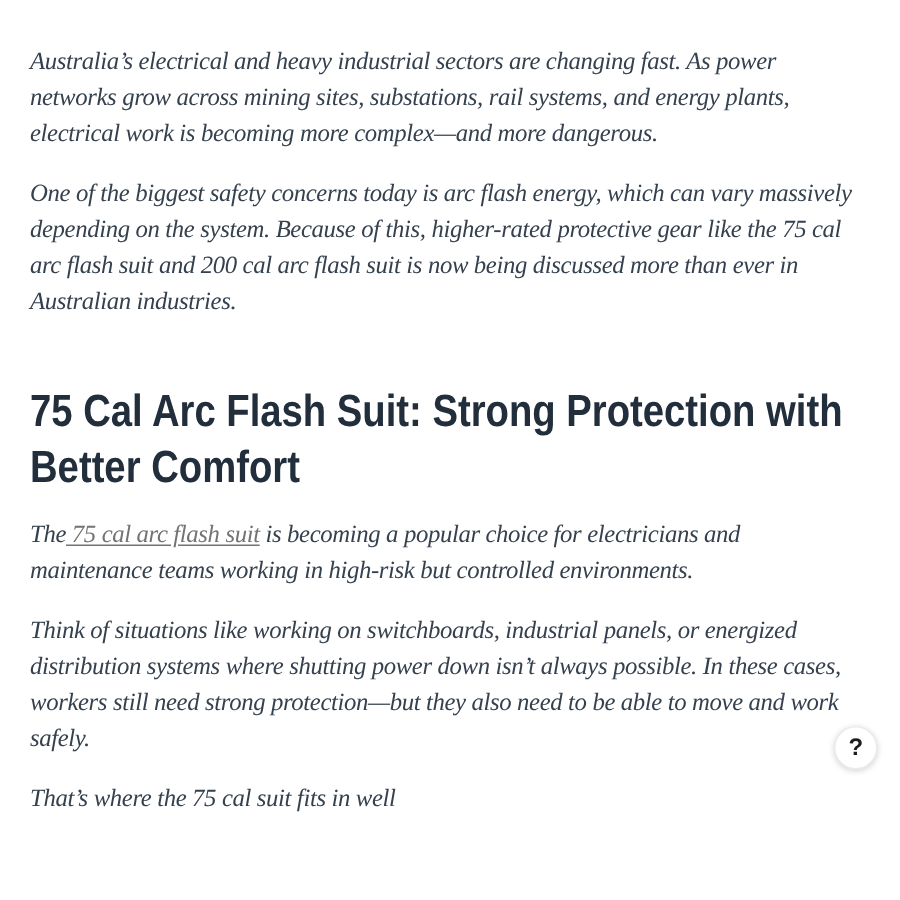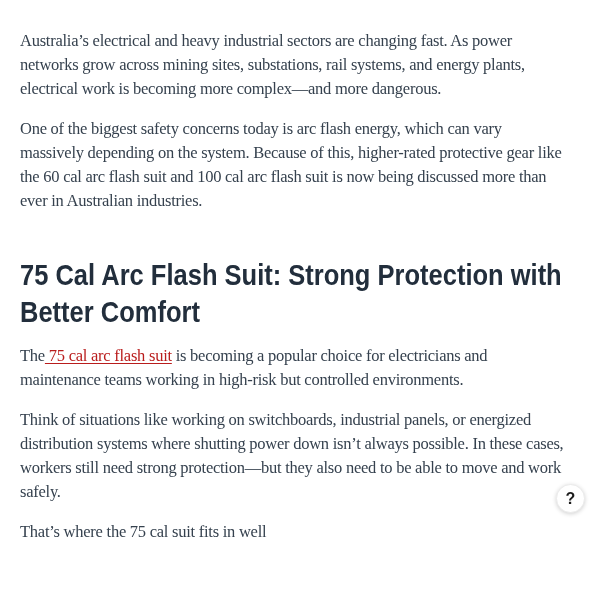--- a/index.html
+++ b/index.html
@@ -17,35 +17,36 @@
   .content {
     padding: 29px 20px 0 20px;
     width: 560px;
   }
   .content p {
     margin: 0 12px 16px 0;
     font-size: 16.5px;
     line-height: 24px;
     letter-spacing: -0.25px;
     color: #35414e;
+    font-style: italic;
   }
   .content h2 {
     margin: 43px 0 14px 0;
     width: 659px;
     transform: scaleX(0.85);
     transform-origin: left top;
     font-family: "Liberation Sans", "DejaVu Sans", sans-serif;
     font-weight: 700;
     font-size: 30px;
     line-height: 37px;
     color: #222e3c;
     letter-spacing: 0;
   }
   .content a {
-    color: #b91c1c;
+    color: #737373;
     text-decoration: underline;
     text-underline-offset: 2px;
     cursor: pointer;
   }
   .help-button {
     position: absolute;
     left: 556px;
     top: 484px;
     width: 29px;
     height: 29px;
@@ -65,21 +66,21 @@
     font-size: 16px;
     line-height: 1;
     color: #1c1c1c;
   }
 </style>
 </head>
 <body>
 
 <div class="content">
   <p>Australia’s electrical and heavy industrial sectors are changing fast. As power networks grow across mining sites, substations, rail systems, and energy plants, electrical work is becoming more complex—and more dangerous.</p>
-  <p>One of the biggest safety concerns today is arc flash energy, which can vary massively depending on the system. Because of this, higher-rated protective gear like the 60 cal arc flash suit and 100 cal arc flash suit is now being discussed more than ever in Australian industries.</p>
+  <p>One of the biggest safety concerns today is arc flash energy, which can vary massively depending on the system. Because of this, higher-rated protective gear like the 75 cal arc flash suit and 200 cal arc flash suit is now being discussed more than ever in Australian industries.</p>
   <h2>75 Cal Arc Flash Suit: Strong Protection with Better Comfort</h2>
   <p><span>The</span><a href="#"> 75 cal arc flash suit</a><span> is becoming a popular choice for electricians and maintenance teams working in high-risk but controlled environments.</span></p>
   <p>Think of situations like working on switchboards, industrial panels, or energized distribution systems where shutting power down isn’t always possible. In these cases, workers still need strong protection—but they also need to be able to move and work safely.</p>
   <p>That’s where the 75 cal suit fits in well</p>
 </div>
 
 <div class="help-button">
   <span class="glyph">?</span>
 </div>
 

